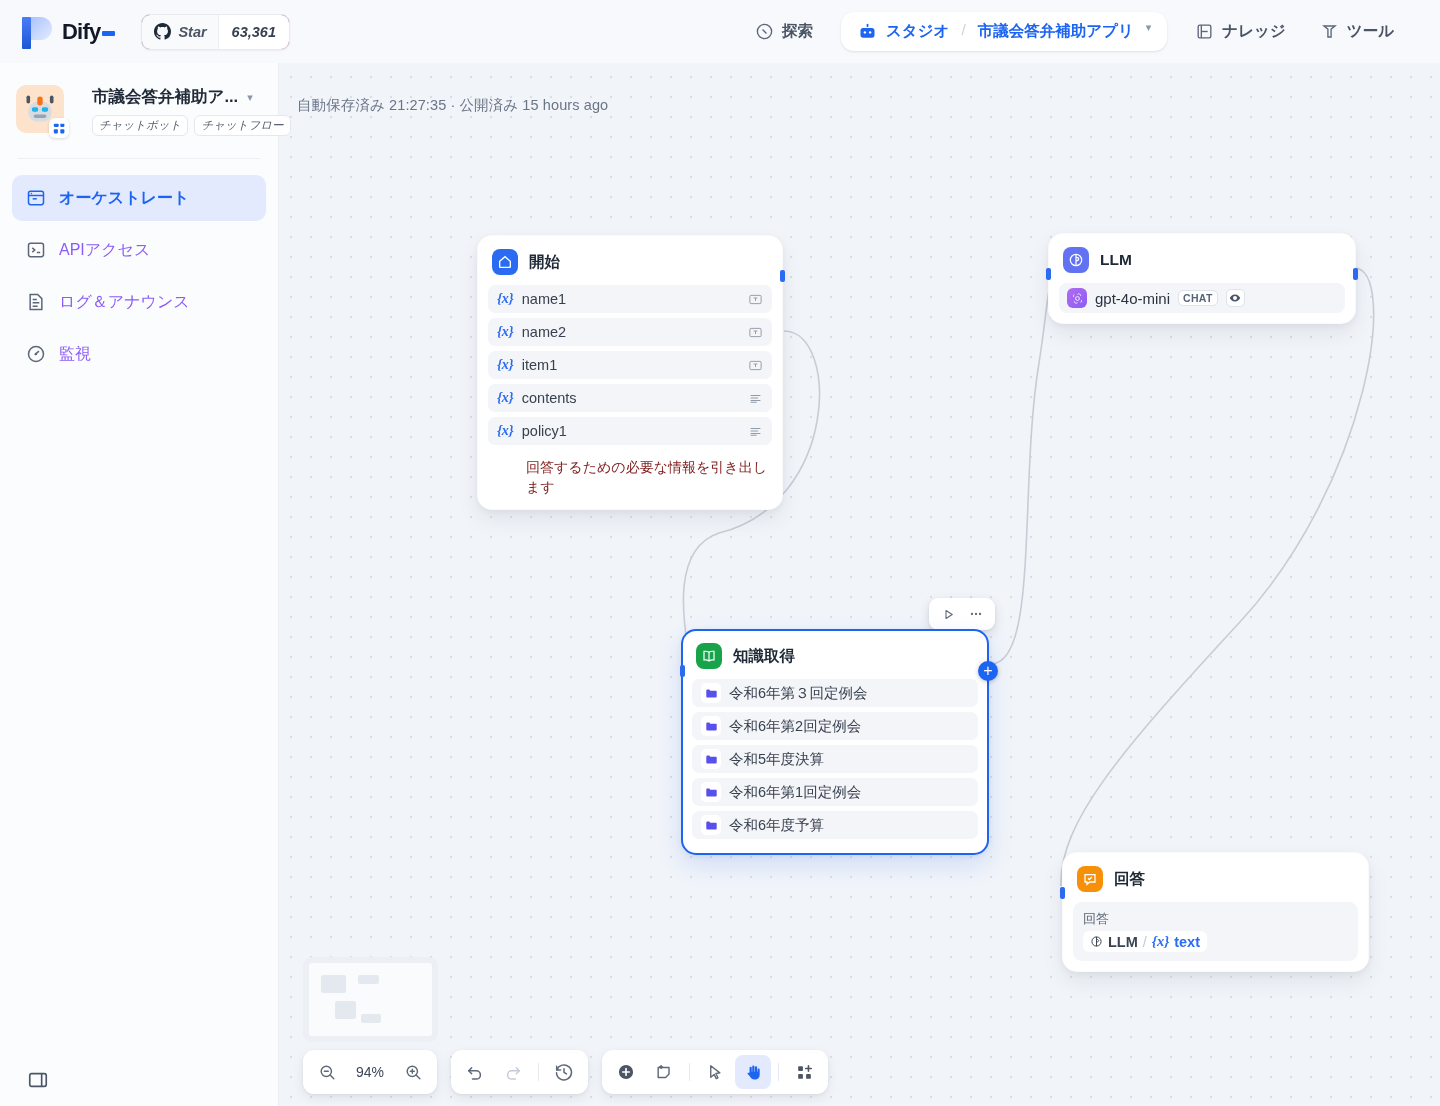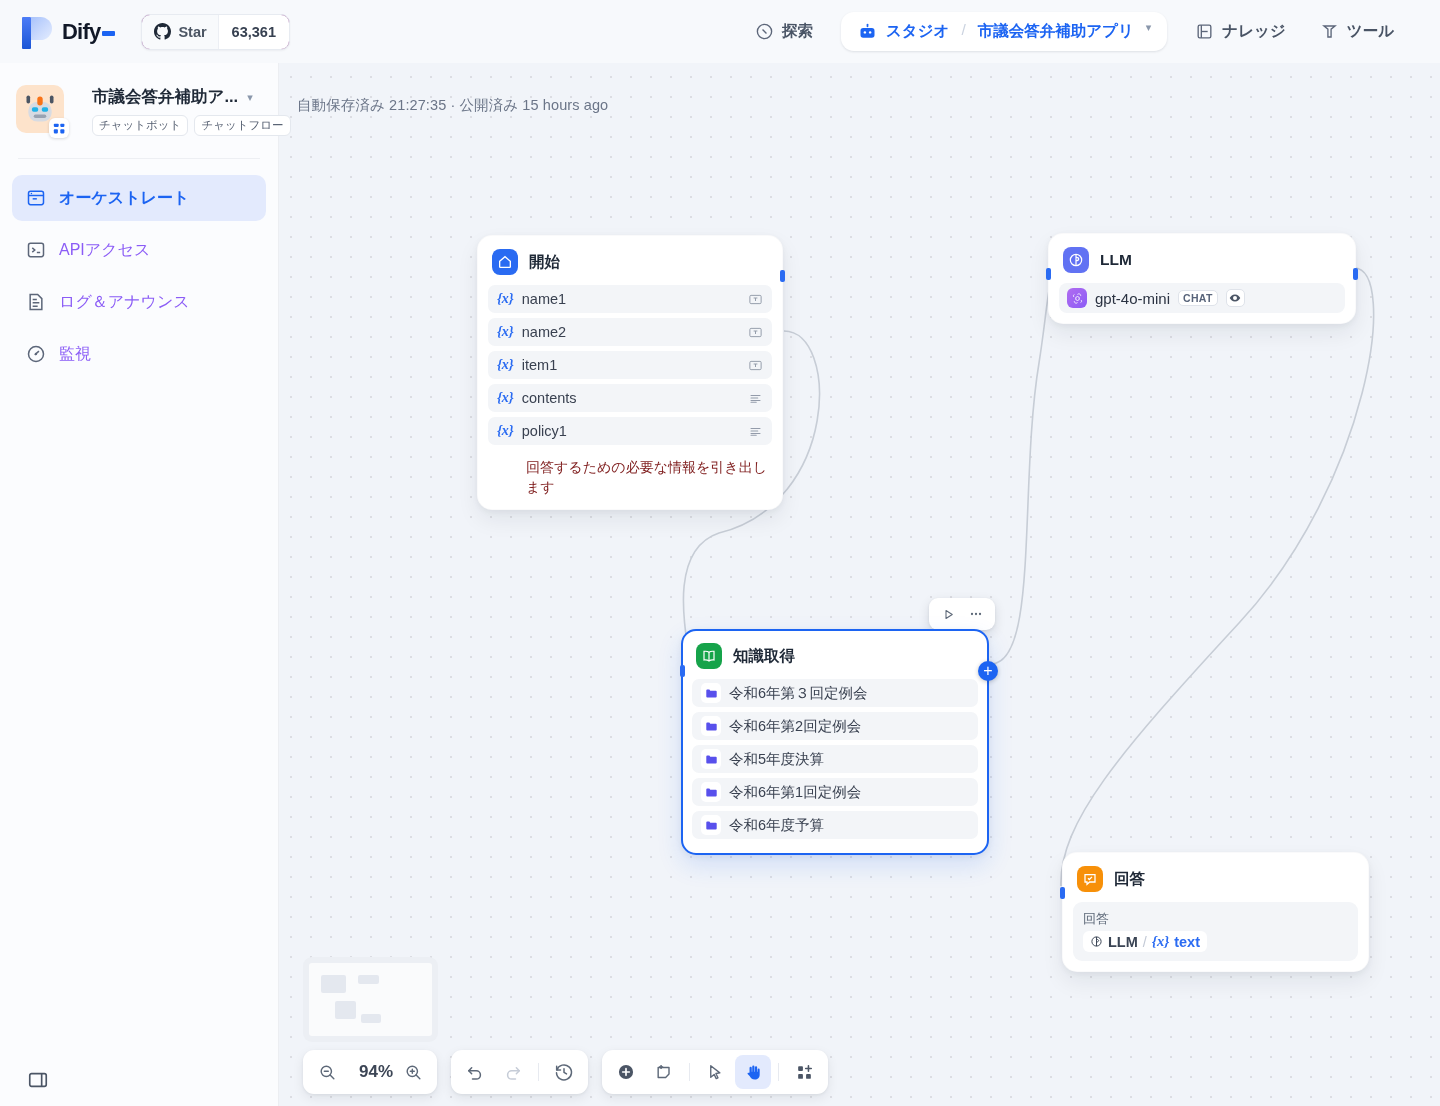--- a/index.html
+++ b/index.html
@@ -27,21 +27,21 @@
   .logo-mark .bowl { position: absolute; left: 9px; top: 2px; width: 21px; height: 23px;
     background: linear-gradient(135deg,#a9c3fb 0%,#cddcfd 60%,#e3ecfe 100%);
     border-radius: 0 12px 12px 0; }
   .logo-text { font-size: 22px; font-weight: 700; color: #111827; letter-spacing: -0.8px; }
   .logo-underscore { display:inline-block; width: 13px; height: 5px; background:#1c64f2; border-radius:1px;
     margin-left: 2px; vertical-align: 3px; }
 
   .gh-star {
     margin-left: 26px; display: flex; align-items: center; height: 36px;
     background: #701a75; border: 1px solid #e7ebf1; border-radius: 9px;
-    box-shadow: 0 1px 2px rgba(16,24,40,.05); overflow: hidden;
+    box-shadow: 0 1px 2px rgba(16,24,40,.05); overflow: hidden; font-style: italic;
   }
   .gh-star .gh-left { display:flex; align-items:center; gap:7px; padding: 0 11px 0 12px; height: 100%; background: #f8fafc; }
   .gh-star .gh-label { font-size: 14.5px; color: #4b5563; font-weight: 600; }
   .gh-star .gh-count { padding: 0 13px; height: 100%; display:flex; align-items:center;
     font-size: 14.5px; color: #374151; font-weight: 600; background:#fff; border-left: 1px solid #eceff4; }
 
   .header-nav { margin-left: auto; display: flex; align-items: center; gap: 2px; padding-right: 30px; }
   .nav-item { display: flex; gap: 8px; padding: 8px 16px; border-radius: 11px;
     font-size: 15.5px; color: #495465; font-weight: 600; cursor: pointer; }
   .nav-item.pill {
@@ -70,21 +70,21 @@
   }
   .avatar-badge {
     position: absolute; right: -5px; bottom: -5px; width: 20px; height: 20px;
     background: #fff; border-radius: 6px; display:flex; align-items:center; justify-content:center;
     box-shadow: 0 1px 3px rgba(16,24,40,.16);
   }
   .app-meta { padding-top: 1px; min-width: 0; }
   .app-title-row { display:flex; align-items:center; gap:5px; }
   .app-title { font-size: 16.5px; font-weight: 700; color: #1f2937; white-space: nowrap;
     max-width: 178px; overflow: hidden; text-overflow: ellipsis; }
-  .tag-row { display:flex; gap: 6px; margin-top: 7px; }
+  .tag-row { display:flex; gap: 6px; margin-top: 7px; font-style: italic; }
   .tag { font-size: 11.5px; color: #566072; background: #fff; border: 1px solid #e4e8ee;
     border-radius: 6px; padding: 2px 6px; white-space: nowrap; }
 
   .divider { height: 1px; background: #edeff3; margin: 22px 18px 0 18px; }
 
   .menu { padding: 16px 12px 0 12px; }
   .menu-item { display: flex; align-items: center; gap: 13px; height: 46px; padding: 0 14px;
     border-radius: 10px; font-size: 16px; color: #8b5cf6; cursor: pointer; margin-bottom: 6px; }
   .menu-item.active { background: #e3eafd; color: #1c64f2; font-weight: 600; }
   .menu-item .ico svg { display:block; }
@@ -176,21 +176,21 @@
   .mm-node { position:absolute; background:#e4e8ef; border-radius: 2px; }
 
   
   .toolbars { position: absolute; left: 24px; bottom: 12px; display: flex; gap: 14px; align-items: center; }
   .tbar { display:flex; align-items:center; background:#fff; border-radius: 11px; height: 44px;
     box-shadow: 0 4px 12px rgba(16,24,40,.08), 0 1px 3px rgba(16,24,40,.06); padding: 0 6px; gap: 2px; }
   .tbtn { width: 36px; height: 34px; display:flex; align-items:center; justify-content:center;
     border-radius: 8px; cursor:pointer; color: #5d6878; }
   .tbtn.disabled { color: #c6ccd7; }
   .tbtn.active { background:#e3eafd; color:#1c64f2; }
-  .zoom-val { font-size: 17px; color: #3d4656; min-width: 46px; text-align:right; font-weight:700; }
+  .zoom-val { font-size: 14px; color: #3d4656; min-width: 46px; text-align:center; font-weight:400; }
   .tsep { width:1px; height: 18px; background:#e7eaf0; margin: 0 5px; }
 </style>
 </head>
 <body>
 
 <div class="app">
 
   <div class="header">
     <div class="brand">
       <div class="logo-mark">

